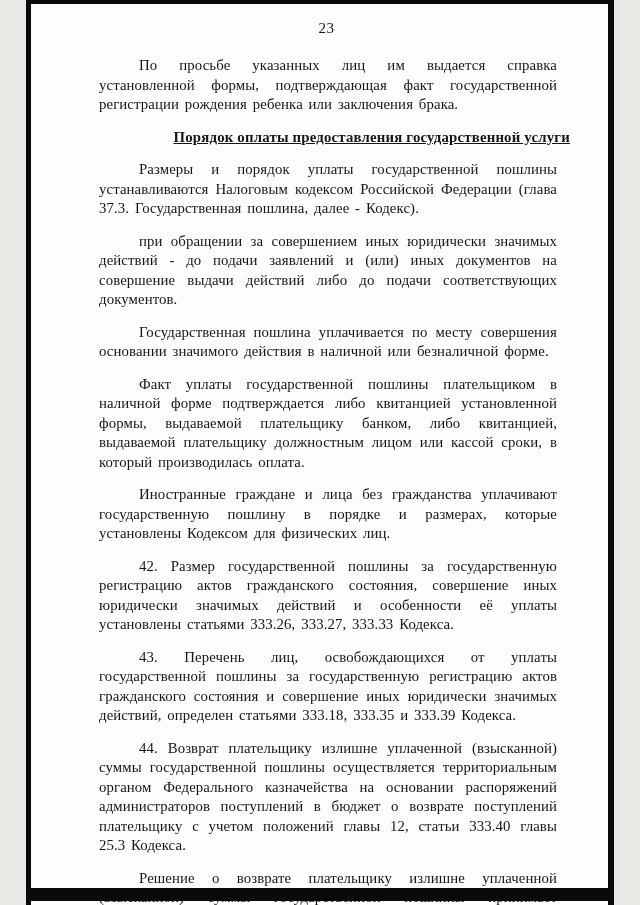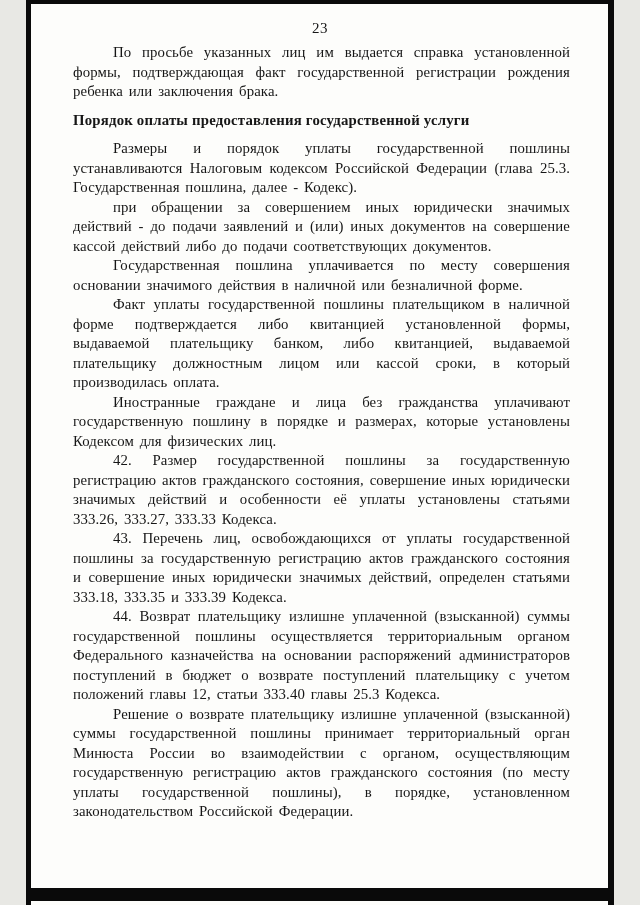--- a/index.html
+++ b/index.html
@@ -10,20 +10,21 @@
   }
   .page {
     position: relative;
     width: 588px;
     height: 905px;
     margin: 0 auto;
     background: #fdfdfb;
     color: #161616;
     overflow: hidden;
     box-sizing: border-box;
+    padding-left: 13px;
   }
   
   .border-top {
     position: absolute; top: 0; left: 0; right: 0;
     height: 4px; background: #0a0a0a;
   }
   .border-left {
     position: absolute; top: 0; bottom: 0; left: 0;
     width: 5px; background: #0a0a0a;
   }
@@ -42,51 +43,52 @@
     letter-spacing: 0.5px;
   }
   .content {
     padding: 6px 44px 0 47px;
     font-size: 14.8px;
     line-height: 19.5px;
     text-align: justify;
     letter-spacing: 0.1px;
   }
   .para {
-    margin: 0;
+    margin: 13px;
     text-indent: 40px;
     word-spacing: 2px;
   }
   .heading {
     margin: 9px 0 9px 0;
     font-size: 14.8px;
     font-weight: bold;
-    text-align: left;
+    text-align: right;
     text-indent: 0;
     letter-spacing: 0.2px;
+    text-decoration: underline;
   }
 </style>
 </head>
 <body>
 
 <div class="page">
   <div class="border-top"></div>
   <div class="border-left"></div>
   <div class="border-right"></div>
   <div class="border-bottom"></div>
 
   <div class="page-number">23</div>
 
   <div class="content">
     <p class="para">По просьбе указанных лиц им выдается справка установленной формы, подтверждающая факт государственной регистрации рождения ребенка или заключения брака.</p>
 
     <h2 class="heading">Порядок оплаты предоставления государственной услуги</h2>
 
-    <p class="para">Размеры и порядок уплаты государственной пошлины устанавливаются Налоговым кодексом Российской Федерации (глава 25.3. Государственная пошлина, далее - Кодекс).</p>
-    <p class="para">при обращении за совершением иных юридически значимых действий - до подачи заявлений и (или) иных документов на совершение кассой действий либо до подачи соответствующих документов.</p>
+    <p class="para">Размеры и порядок уплаты государственной пошлины устанавливаются Налоговым кодексом Российской Федерации (глава 37.3. Государственная пошлина, далее - Кодекс).</p>
+    <p class="para">при обращении за совершением иных юридически значимых действий - до подачи заявлений и (или) иных документов на совершение выдачи действий либо до подачи соответствующих документов.</p>
     <p class="para">Государственная пошлина уплачивается по месту совершения основании значимого действия в наличной или безналичной форме.</p>
     <p class="para">Факт уплаты государственной пошлины плательщиком в наличной форме подтверждается либо квитанцией установленной формы, выдаваемой плательщику банком, либо квитанцией, выдаваемой плательщику должностным лицом или кассой сроки, в который производилась оплата.</p>
     <p class="para">Иностранные граждане и лица без гражданства уплачивают государственную пошлину в порядке и размерах, которые установлены Кодексом для физических лиц.</p>
     <p class="para">42. Размер государственной пошлины за государственную регистрацию актов гражданского состояния, совершение иных юридически значимых действий и особенности её уплаты установлены статьями 333.26, 333.27, 333.33 Кодекса.</p>
     <p class="para">43. Перечень лиц, освобождающихся от уплаты государственной пошлины за государственную регистрацию актов гражданского состояния и совершение иных юридически значимых действий, определен статьями 333.18, 333.35 и 333.39 Кодекса.</p>
     <p class="para">44. Возврат плательщику излишне уплаченной (взысканной) суммы государственной пошлины осуществляется территориальным органом Федерального казначейства на основании распоряжений администраторов поступлений в бюджет о возврате поступлений плательщику с учетом положений главы 12, статьи 333.40 главы 25.3 Кодекса.</p>
     <p class="para">Решение о возврате плательщику излишне уплаченной (взысканной) суммы государственной пошлины принимает территориальный орган Минюста России во взаимодействии с органом, осуществляющим государственную регистрацию актов гражданского состояния (по месту уплаты государственной пошлины), в порядке, установленном законодательством Российской Федерации.</p>
   </div>
 </div>
 

